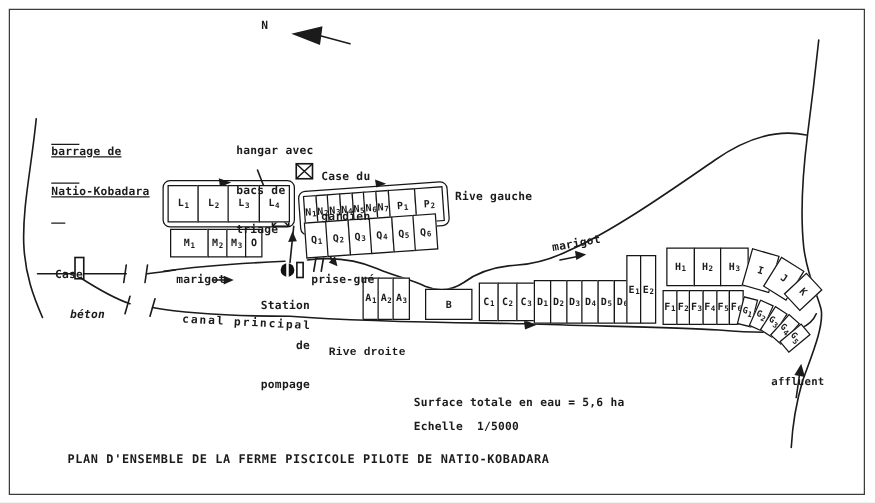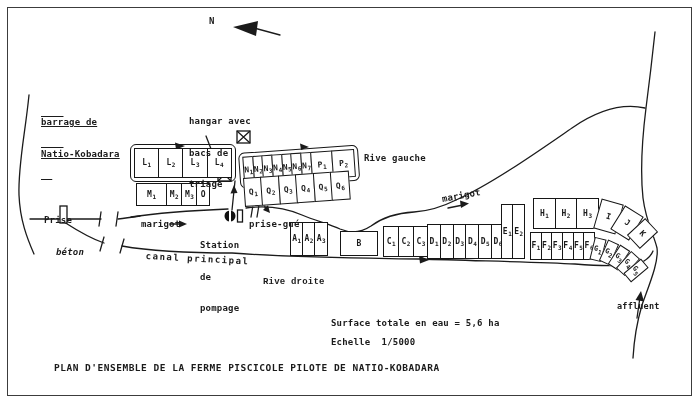--- a/index.html
+++ b/index.html
@@ -10,21 +10,21 @@
     color: #1b1b1b; overflow: hidden; margin: 0 auto;
   }
   .frame { position:absolute; left:7px; top:7px; right:8px; bottom:6px;
            border:1.5px solid #3c3c3c; z-index:0; }
   svg.plan { position:absolute; left:0; top:0; z-index:1; }
 
   .lbl { position:absolute; z-index:3; font-size:9px; font-weight:bold;
          line-height:10.5px; letter-spacing:0.2px; white-space:pre; }
   .lbl.small { font-size:8.5px; }
   .lbl.title { font-size:9.5px; letter-spacing:0.5px; }
-  .lbl.center { text-align:left; }
+  .lbl.center { text-align:right; }
 
   .row { position:absolute; display:flex; z-index:2; }
   .cell { flex:1; background:#fff; border:1.3px solid #161616; margin-left:-1.3px;
           display:flex; align-items:center; justify-content:center;
           font-size:8px; font-weight:bold; line-height:1; }
   .cell:first-child { margin-left:0; }
   .cell sub { font-size:6px; line-height:1; margin-left:0.5px; transform:translateY(2px); }
 
   .outline { border:1.3px solid #161616; border-radius:6px; padding:3px; background:transparent; }
 
@@ -204,25 +204,29 @@
     <div>barrage de</div>
     <div>Natio-Kobadara</div>
   </div>
 
   <div class="lbl" style="left:189px; top:95px;">
     <div>hangar avec</div>
     <div>bacs de</div>
     <div>triage</div>
   </div>
 
+  <div class="lbl" style="left:257px; top:116px;">
+    <div>Case du</div>
+    <div>gardien</div>
+  </div>
 
   <div class="lbl" style="left:364px; top:153px;">Rive gauche</div>
 
   <div class="lbl" style="left:44px; top:194px;">
-    <div>Prise</div>
+    <div>Case</div>
     <div style="padding-left:12px;font-style:italic;">béton</div>
   </div>
 
   <div class="lbl" style="left:141px; top:219px;">marigot</div>
 
   <div class="lbl center" style="left:200px; top:219px; width:48px;">
     <div>Station</div>
     <div>de</div>
     <div>pompage</div>
   </div>

